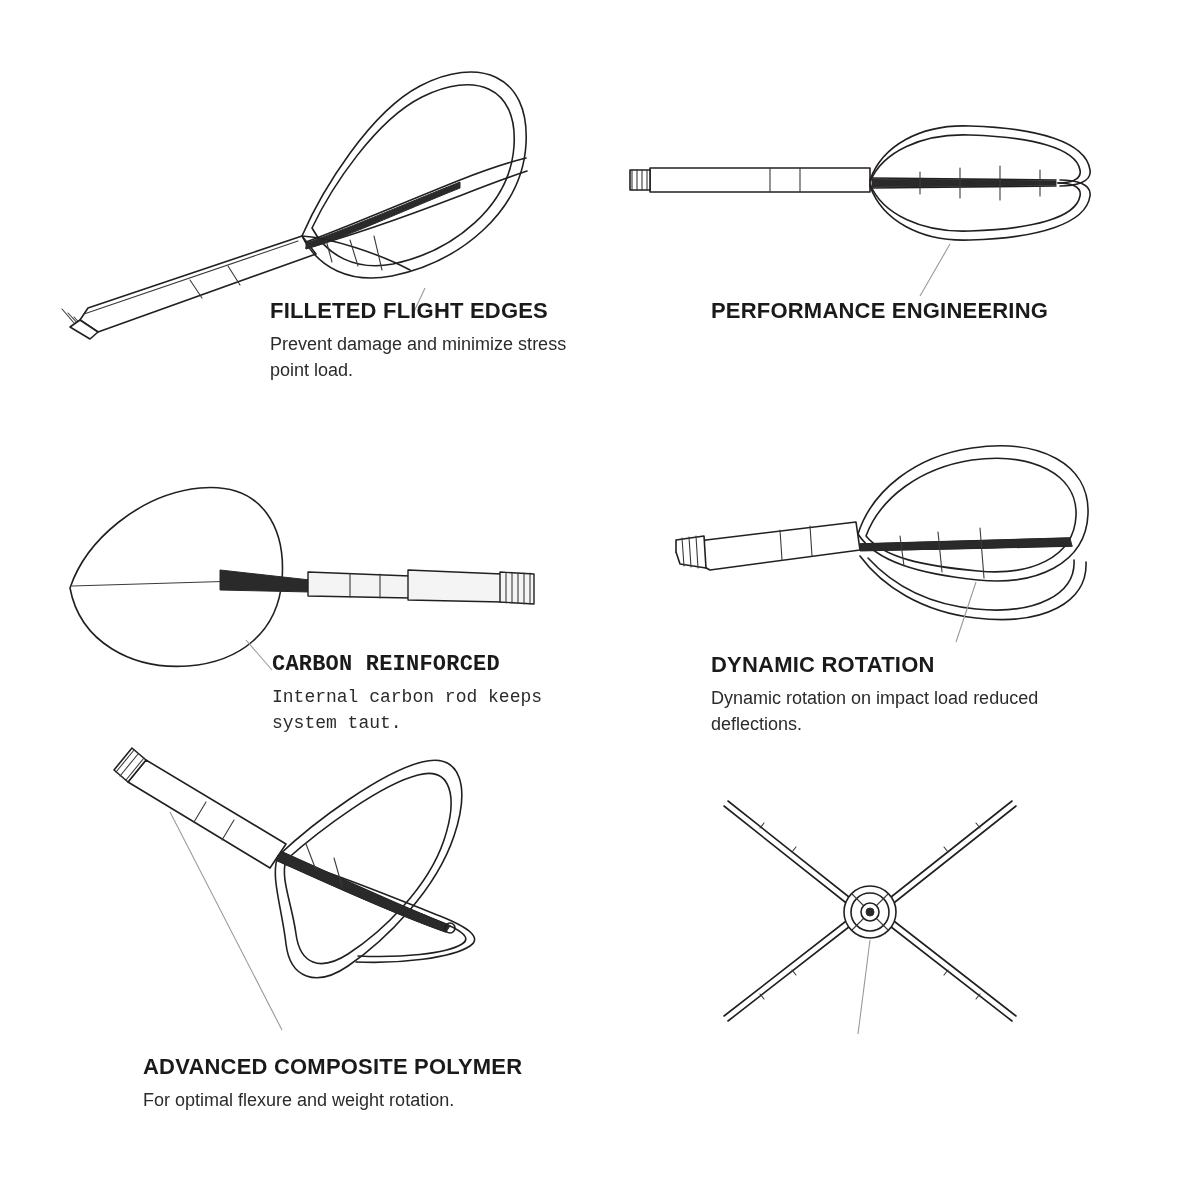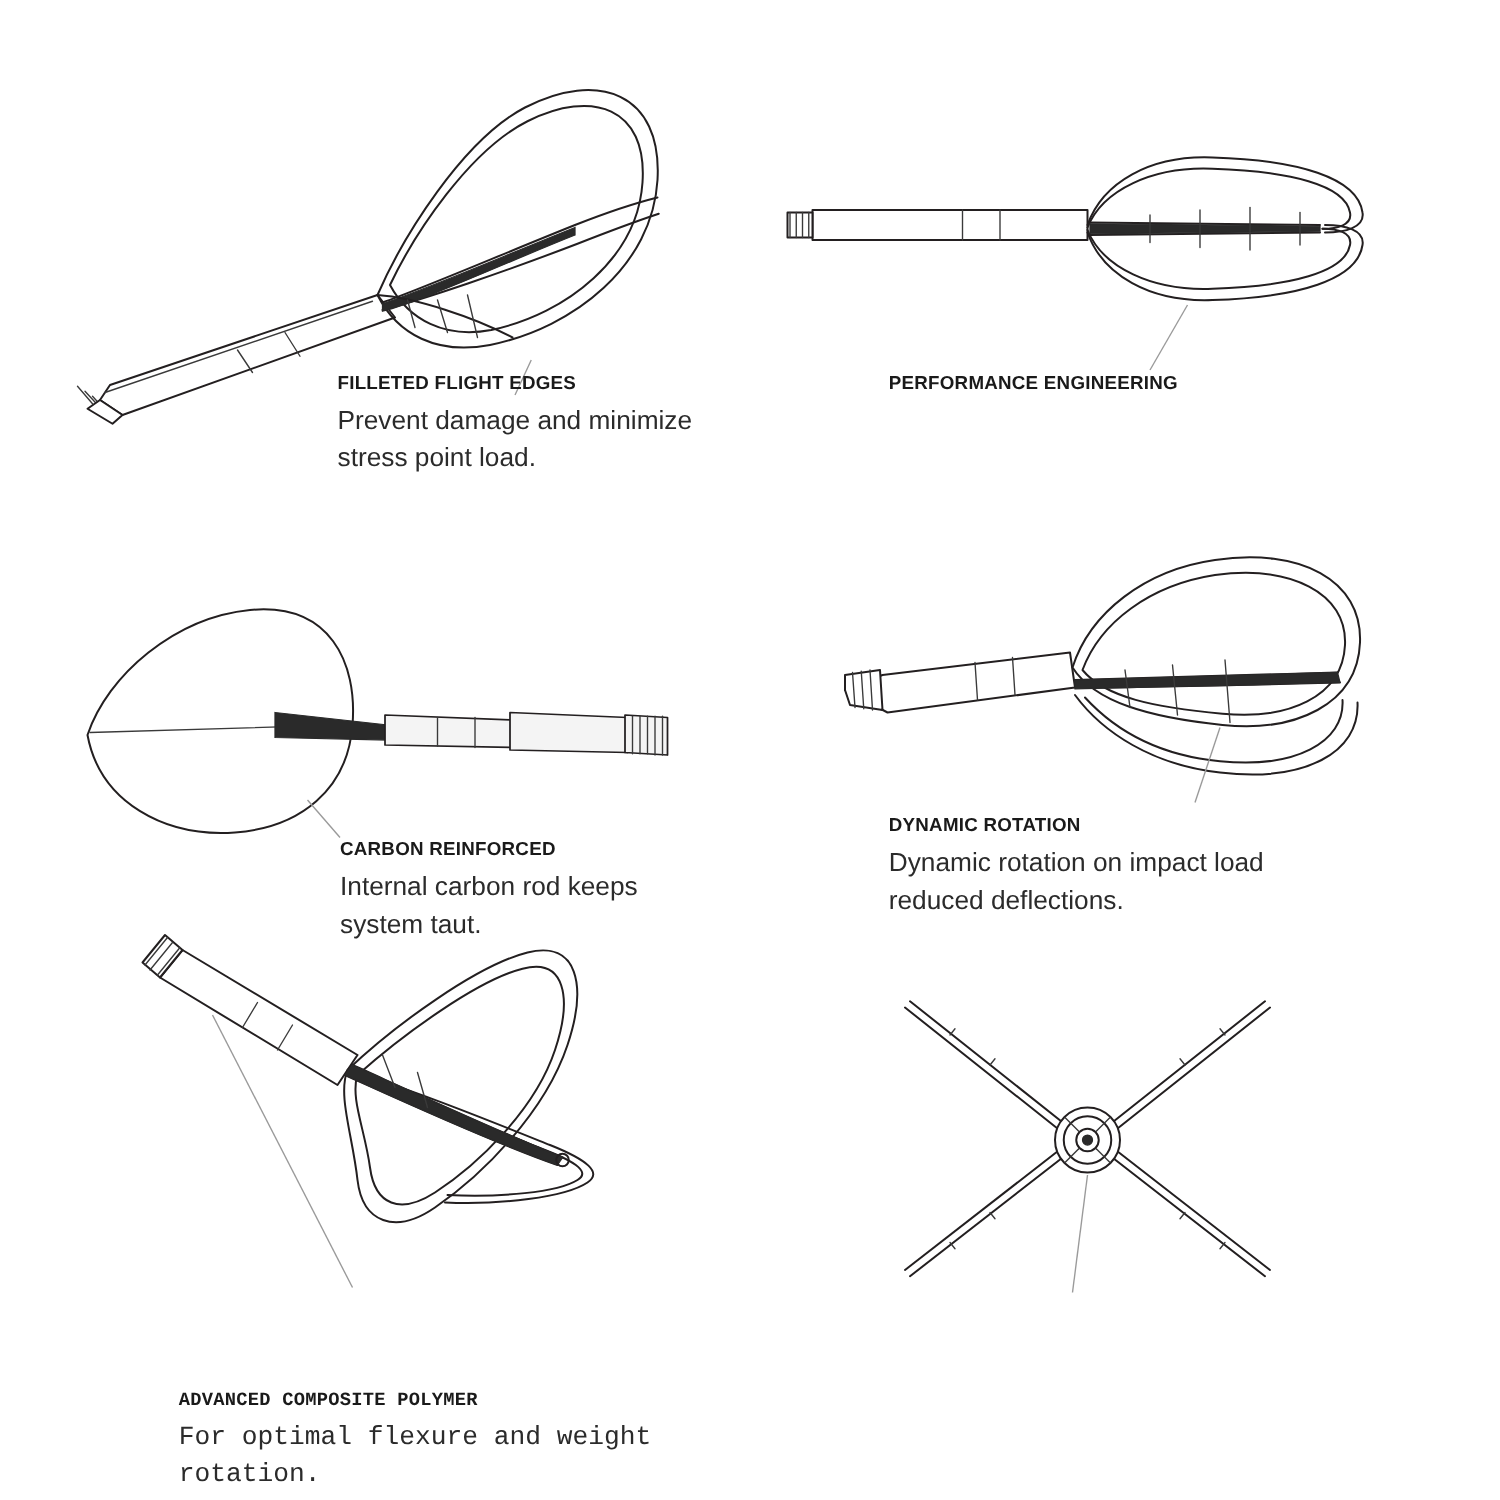--- a/index.html
+++ b/index.html
@@ -21,39 +21,39 @@
     height: 1200px;
   }
   .feature {
     position: absolute;
   }
   .art {
     position: absolute;
     pointer-events: none;
   }
   .f-title {
-    font-size: 15px;
+    font-size: 22px;
     font-weight: bold;
     letter-spacing: 0.2px;
     color: #1a1a1a;
     margin: 0 0 7px 0;
     white-space: nowrap;
   }
   .f-body {
-    font-size: 21px;
+    font-size: 18px;
     line-height: 1.45;
     color: #2b2b2b;
     margin: 0;
   }
   
   #feat-filleted { left: 270px; top: 298px; width: 300px; }
   #feat-performance { left: 711px; top: 298px; width: 360px; }
-  #feat-carbon { left: 272px; top: 671px; width: 280px; }
+  #feat-carbon { left: 272px; top: 652px; width: 280px; font-family: Liberation Mono, monospace; }
   #feat-dynamic { left: 711px; top: 652px; width: 340px; }
-  #feat-polymer { left: 143px; top: 1112px; width: 420px; font-family: Liberation Mono, monospace; }
+  #feat-polymer { left: 143px; top: 1054px; width: 420px; }
   #feat-flightshape { left: 711px; top: 1062px; width: 380px; }
 
   
   #art-filleted { left: 40px; top: 40px; width: 560px; height: 280px; }
   #art-performance { left: 620px; top: 120px; width: 540px; height: 180px; }
   #art-carbon { left: 50px; top: 470px; width: 520px; height: 200px; }
   #art-dynamic { left: 660px; top: 430px; width: 470px; height: 240px; }
   #art-polymer { left: 110px; top: 740px; width: 440px; height: 300px; }
   #art-flightshape { left: 700px; top: 790px; width: 330px; height: 260px; }
 

